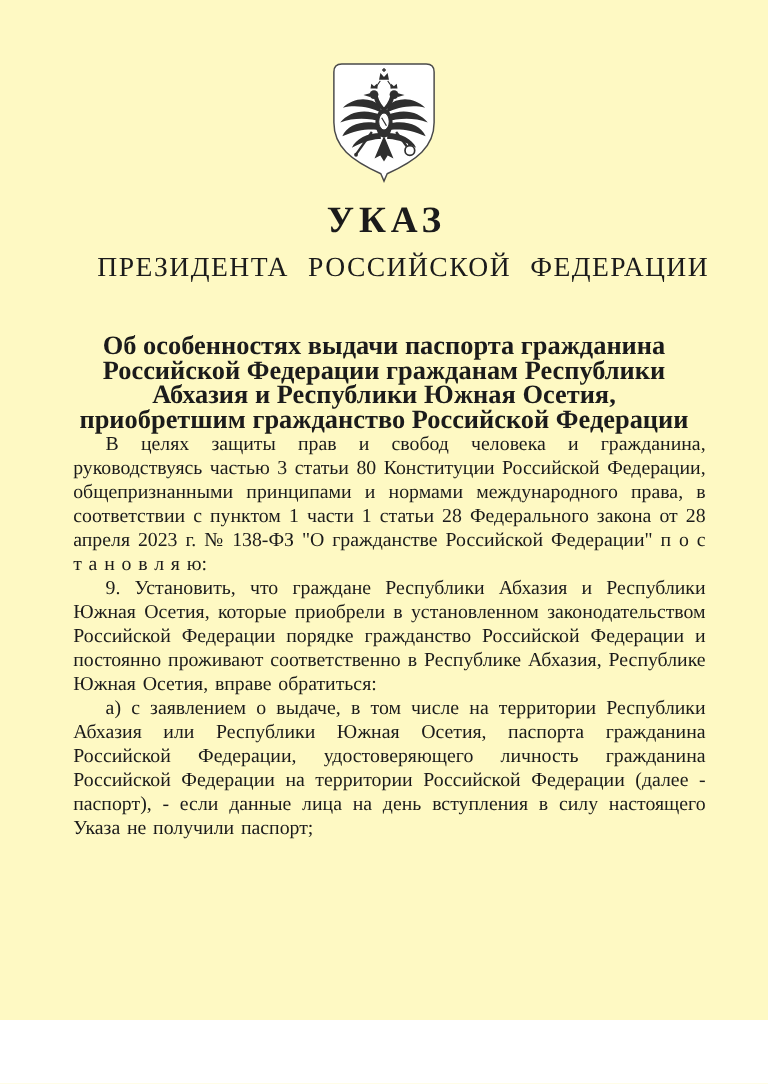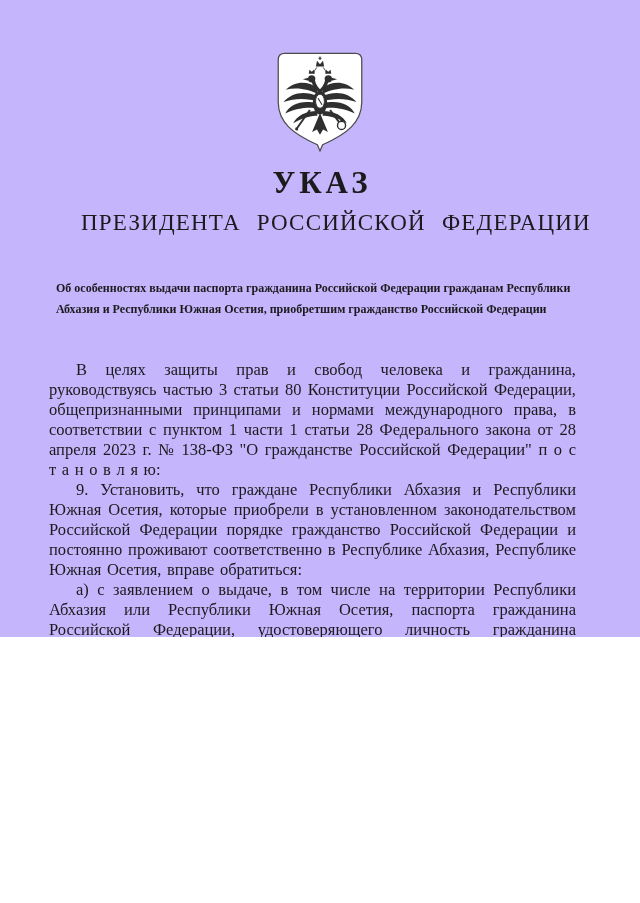--- a/index.html
+++ b/index.html
@@ -1,19 +1,19 @@
 <!DOCTYPE html>
 <html><head>
 <meta charset="utf-8">
 <style>
   html,body{margin:0;padding:0;background:#ffffff;}
   .page{
     position:relative;
-    width:640px;height:637px;
-    background:#c4b5fd;
+    width:640px;height:850px;
+    background:#fef9c3;
     color:#1b1b1b;
     font-family:"Liberation Serif",serif;
     overflow:hidden;
   }
   .arms{
     position:absolute;top:52px;left:50%;
     transform:translateX(-50%);
     width:88px;height:102px;
   }
   .arms svg{width:100%;height:100%;display:block;}
@@ -26,26 +26,26 @@
   }
   .subtitle{
     position:absolute;top:210px;left:16px;width:100%;
     text-align:center;
     font-size:23px;
     letter-spacing:1.2px;word-spacing:9px;
     line-height:1.1;
   }
   .heading{
     position:absolute;top:278px;left:56px;width:528px;
-    text-align:left;
+    text-align:center;
     font-weight:bold;
-    font-size:12px;line-height:20.5px;
+    font-size:22px;line-height:20.5px;
   }
   .body-text{
-    position:absolute;top:360px;left:49px;width:527px;
+    position:absolute;top:360px;left:61px;width:527px;
     font-size:16.5px;line-height:20px;
     text-align:justify;
     word-spacing:1.5px;
   }
   .body-text p{margin:0;text-indent:27px;}
   .barcode{
     position:absolute;left:260px;top:855px;width:110px;
   }
   .squiggle{display:block;margin-left:24px;width:28px;height:11px;}
   .bars{position:relative;width:92px;height:31px;margin-top:0px;}

